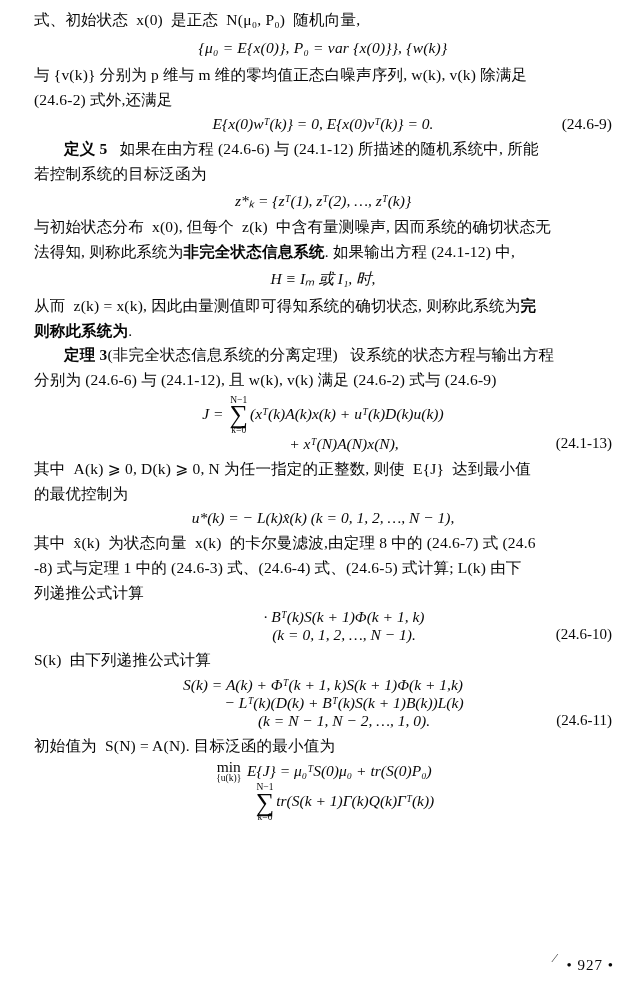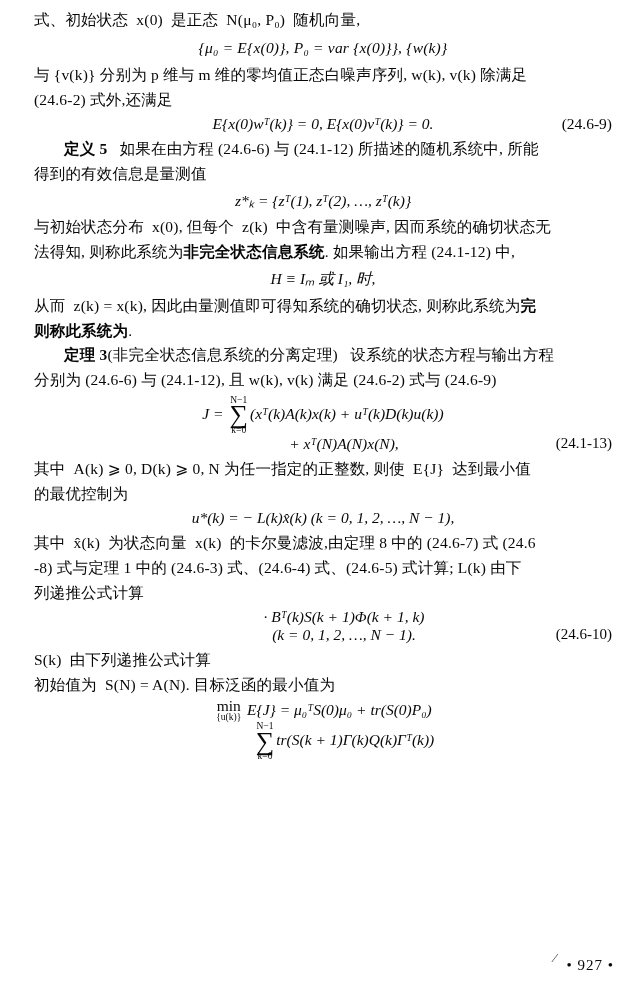--- a/index.html
+++ b/index.html
@@ -129,21 +129,21 @@
 
     <p class="line para">与 {v(k)} 分别为 p 维与 m 维的零均值正态白噪声序列, w(k), v(k) 除满足</p>
     <p class="line para">(24.6-2) 式外,还满足</p>
 
     <div class="eq">
       <span class="eqbody">E{x(0)wᵀ(k)} = 0, E{x(0)vᵀ(k)} = 0.</span>
       <span class="tag">(24.6-9)</span>
     </div>
 
     <p class="line para indent"><span class="bold">定义 5</span><span>   如果在由方程 (24.6-6) 与 (24.1-12) 所描述的随机系统中, 所能</span></p>
-    <p class="line para">得到的有效信息是量测值</p>
+    <p class="line para">若控制系统的目标泛函为</p>
 
     <div class="eq">
       <span class="eqbody">z*ₖ = {zᵀ(1), zᵀ(2), …, zᵀ(k)}</span>
     </div>
 
     <p class="line para">与初始状态分布  x(0), 但每个  z(k)  中含有量测噪声, 因而系统的确切状态无</p>
     <p class="line para"><span>法得知, 则称此系统为</span><span class="bold">非完全状态信息系统</span><span>. 如果输出方程 (24.1-12) 中,</span></p>
 
     <div class="eq">
       <span class="eqbody">H ≡ Iₘ 或 I₁, 时,</span>
@@ -179,20 +179,28 @@
     <div class="eq">
       <span class="eqline shift-right">· Bᵀ(k)S(k + 1)Φ(k + 1, k)</span>
       <span class="eqline shift-right">
         <span>(k = 0, 1, 2, …, N − 1).</span>
         <span class="tagabs">(24.6-10)</span>
       </span>
     </div>
 
     <p class="line para">S(k)  由下列递推公式计算</p>
 
+    <div class="eq">
+      <span class="eqline">S(k) = A(k) + Φᵀ(k + 1, k)S(k + 1)Φ(k + 1,k)</span>
+      <span class="eqline shift-right">− Lᵀ(k)(D(k) + Bᵀ(k)S(k + 1)B(k))L(k)</span>
+      <span class="eqline shift-right">
+        <span>(k = N − 1, N − 2, …, 1, 0).</span>
+        <span class="tagabs">(24.6-11)</span>
+      </span>
+    </div>
 
     <p class="line para">初始值为  S(N) = A(N). 目标泛函的最小值为</p>
 
     <div class="eq">
       <span class="eqline">
         <span class="sum"><span class="big" style="font-size:15.5px; font-style:normal;">min</span><span class="bot">{u(k)}</span></span><span> E{J} = μ₀ᵀS(0)μ₀ + tr(S(0)P₀)</span>
       </span>
       <span class="eqline shift-right">
         <span class="sum"><span class="top">N−1</span><span class="big">∑</span><span class="bot">k=0</span></span><span>tr(S(k + 1)Γ(k)Q(k)Γᵀ(k))</span>
       </span>

